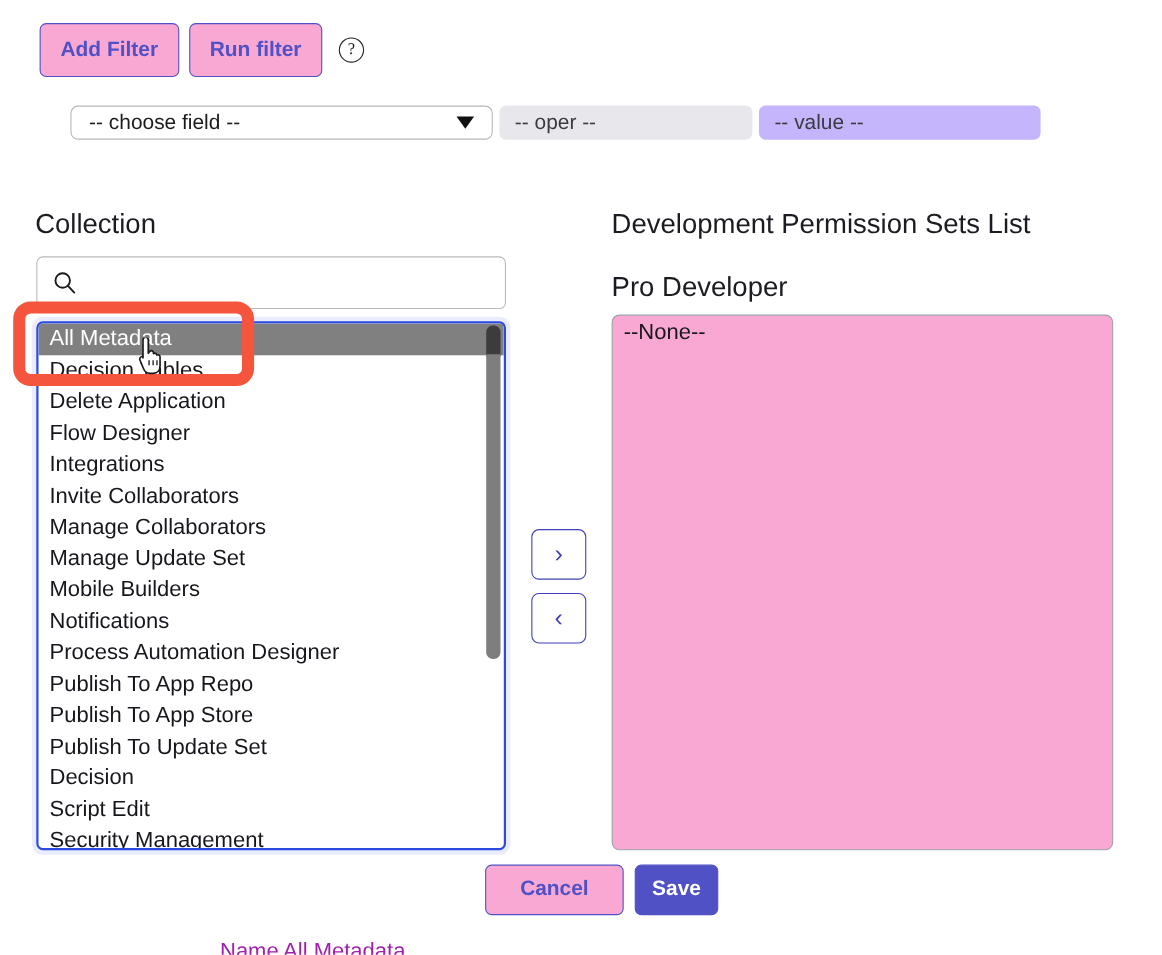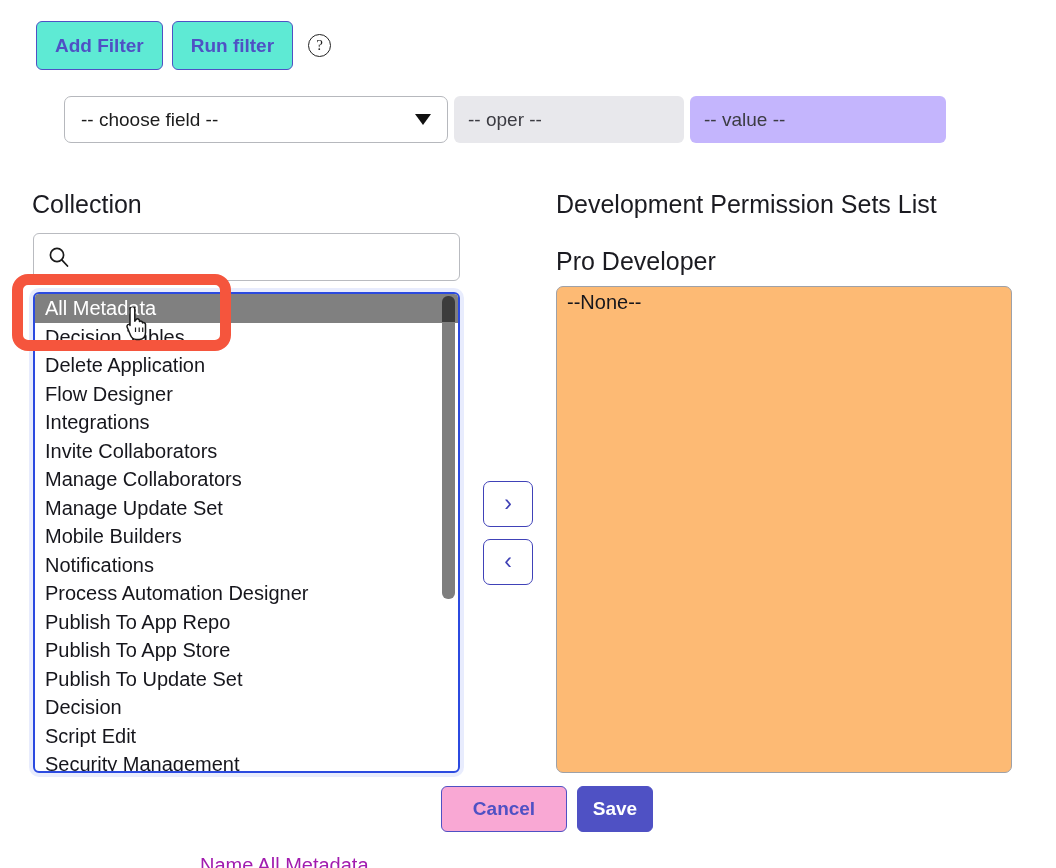--- a/index.html
+++ b/index.html
@@ -20,21 +20,21 @@
   
   #toolbar {
     position: absolute;
     left: 36px;
     top: 21px;
     display: flex;
     align-items: center;
     gap: 9px;
   }
   .btn-outline {
-    background: #5eead4;
+    background: #f9a8d4;
     border: 1.5px solid #4f51c4;
     color: #4f51c4;
     border-radius: 6px;
     font-family: "Liberation Sans", sans-serif;
     font-size: 19px;
     font-weight: 700;
     padding: 0 18px;
     height: 49px;
     line-height: 47px;
     cursor: pointer;
@@ -56,21 +56,21 @@
     cursor: pointer;
   }
 
   
   #filter-row {
     position: absolute;
     left: 64px;
     top: 96px;
     display: flex;
     align-items: stretch;
-    height: 47px;
+    height: 31px;
   }
   #field-select {
     width: 384px;
     background: #ffffff;
     border: 1px solid #b6b8bd;
     border-radius: 7px;
     display: flex;
     align-items: center;
     justify-content: space-between;
     padding: 0 16px 0 16px;
@@ -220,21 +220,21 @@
     cursor: pointer;
   }
 
   
   #selected-listbox {
     position: absolute;
     left: 556px;
     top: 286px;
     width: 456px;
     height: 487px;
-    background: #fdba74;
+    background: #f9a8d4;
     border: 1px solid #9ea1a8;
     border-radius: 7px;
     overflow: hidden;
   }
   #selected-listbox .opt {
     font-size: 20px;
     padding-left: 10px;
     height: 30px;
     line-height: 30px;
     color: #16161c;

